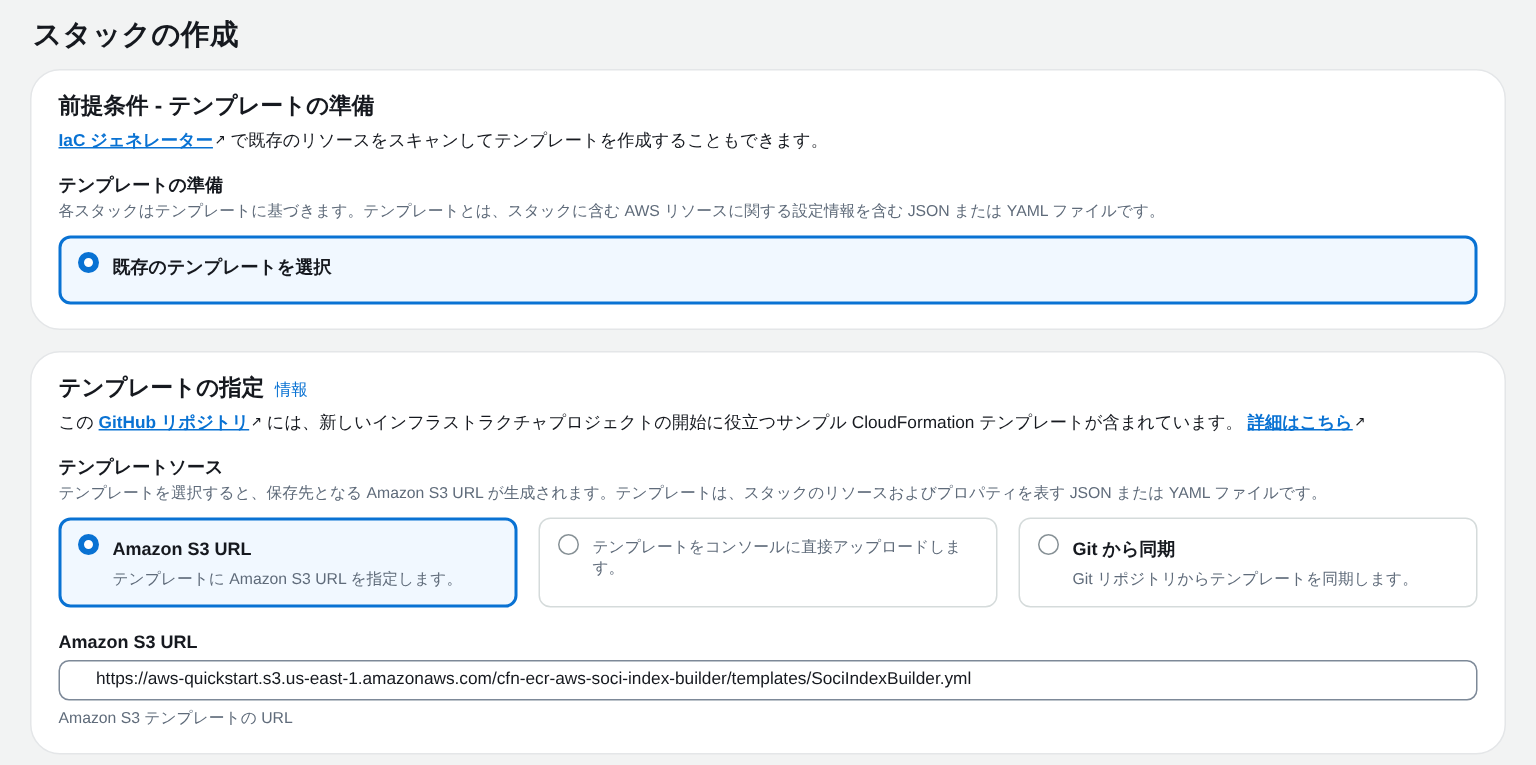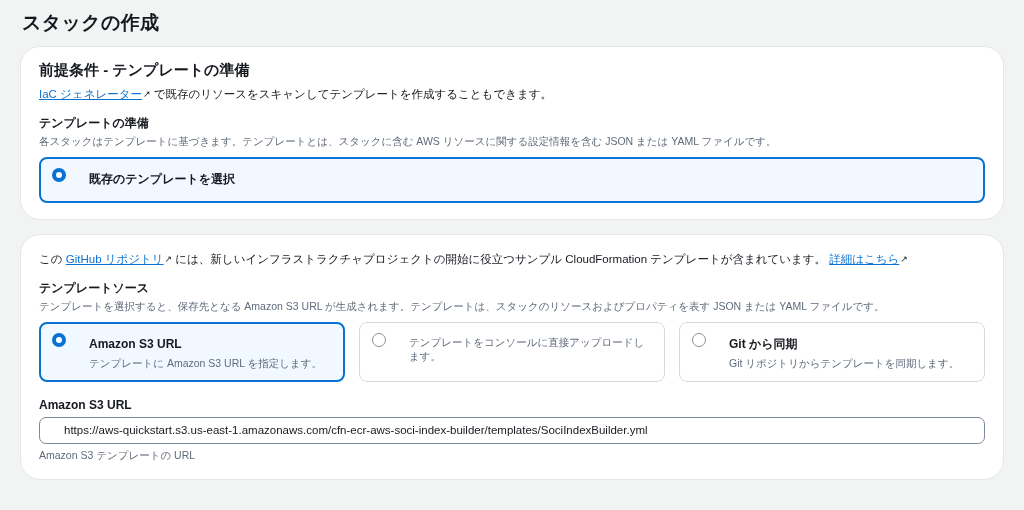--- a/index.html
+++ b/index.html
@@ -52,20 +52,21 @@
     font-size: 10.5px;
     color: #5f6b7a;
     line-height: 1.45;
     margin: 2px 0 0 0;
   }
 
   a.link {
     color: #0972d3;
     text-decoration: underline;
     cursor: pointer;
+    font-weight: bold;
   }
   .ext {
     display: inline-block;
     font-size: 9px;
     transform: translateY(-1px);
     text-decoration: none;
     margin-left: 1px;
   }
 
   .section-label {
@@ -79,21 +80,21 @@
     gap: 14px;
     margin-top: 8px;
   }
   .tile {
     flex: 1;
     border: 1px solid #d5dbdb;
     border-radius: 8px;
     padding: 9px 12px 10px 12px;
     display: flex;
     align-items: flex-start;
-    gap: 23px;
+    gap: 9px;
     background: #fff;
     cursor: pointer;
     min-height: 46px;
   }
   .tile.selected {
     border: 2px solid #0972d3;
     background: #f1f8ff;
     padding: 8px 11px 9px 11px;
   }
   .radio {
@@ -157,20 +158,23 @@
       <div class="tile selected">
         <span class="radio on"></span>
         <span class="tile-text">
           <span class="tile-title">既存のテンプレートを選択</span>
         </span>
       </div>
     </div>
   </div>
 
   <div class="card">
+    <div class="card-title">
+      <span>テンプレートの指定</span><span class="info-link">情報</span>
+    </div>
 
     <div class="desc">
       <span>この </span><a class="link">GitHub リポジトリ</a><span class="ext">↗</span><span> には、新しいインフラストラクチャプロジェクトの開始に役立つサンプル CloudFormation テンプレートが含まれています。 </span><a class="link">詳細はこちら</a><span class="ext">↗</span>
     </div>
 
     <div class="section-label">テンプレートソース</div>
     <div class="desc-muted">テンプレートを選択すると、保存先となる Amazon S3 URL が生成されます。テンプレートは、スタックのリソースおよびプロパティを表す JSON または YAML ファイルです。</div>
 
     <div class="tile-row">
       <div class="tile selected">

